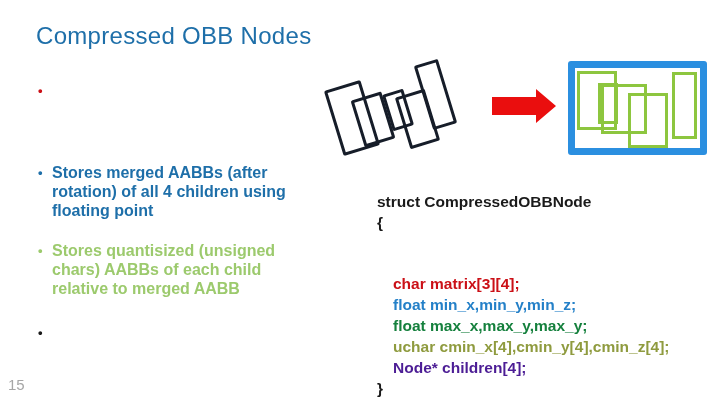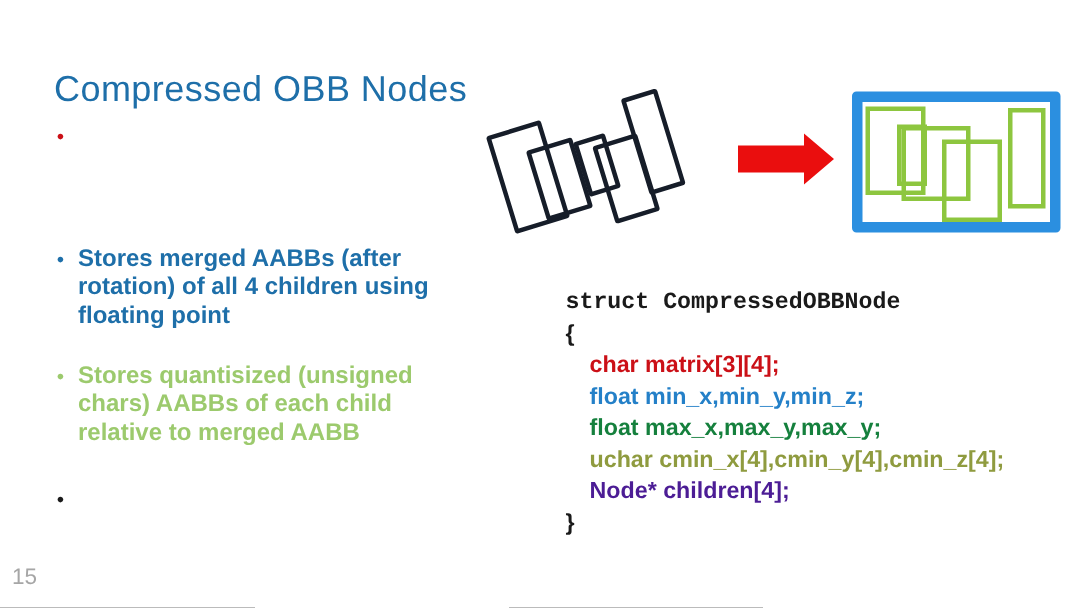--- a/index.html
+++ b/index.html
@@ -4,21 +4,20 @@
 <style>
   html,body{margin:0;padding:0;background:#888;}
   #slide{
     position:relative;width:720px;height:405px;background:#ffffff;
     overflow:hidden;font-family:"Liberation Sans",sans-serif;
   }
   
   .title{
     position:absolute;left:36px;top:22px;font-size:24px;letter-spacing:.3px;
     font-weight:400;
-    margin-top:24px;
   }
   
   .bullet{
     position:absolute;left:38px;width:292px;display:flex;
     font-weight:700;font-size:16px;line-height:19px;
   }
   .bullet .marker{flex:0 0 14px;font-size:13px;line-height:19px;}
   .bullet .btext{white-space:pre-line;}
   .b1{top:81px;} .b2{top:163px;} .b3{top:241px;} .b4{top:323px;}
   
@@ -86,23 +85,23 @@
   <div>
     <div class="aabb-box" style="border-color: rgb(43, 143, 224);"></div>
     <div class="aabb g1" style="border-color: rgb(141, 198, 63);"></div>
     <div class="aabb g2" style="border-color: rgb(141, 198, 63);"></div>
     <div class="aabb g3" style="border-color: rgb(141, 198, 63);"></div>
     <div class="aabb g4" style="border-color: rgb(141, 198, 63);"></div>
     <div class="aabb g5" style="border-color: rgb(141, 198, 63);"></div>
   </div>
 
   <div class="code">
-    <div class="cline" style="color: rgb(26, 26, 26); font-family: Liberation Mono, monospace;">struct CompressedOBBNode</div>
+    <div class="cline" style="color: rgb(26, 26, 26);">struct CompressedOBBNode</div>
     <div class="cline" style="color: rgb(26, 26, 26);">{</div>
-    <div class="cline ind" style="color: rgb(203, 16, 23);">char matrix[3][4];</div>
+    <div class="cline ind" style="color: rgb(203, 16, 23); margin-top: 40px;">char matrix[3][4];</div>
     <div class="cline ind" style="color: rgb(36, 128, 200);">float min_x,min_y,min_z;</div>
     <div class="cline ind" style="color: #15803d;">float max_x,max_y,max_y;</div>
     <div class="cline ind" style="color: rgb(143, 155, 63);">uchar cmin_x[4],cmin_y[4],cmin_z[4];</div>
     <div class="cline ind" style="color: #4c1d95;">Node* children[4];</div>
     <div class="cline" style="color: rgb(26, 26, 26);">}</div>
   </div>
 
   <div class="pagenum">15</div>
 
 </div>

